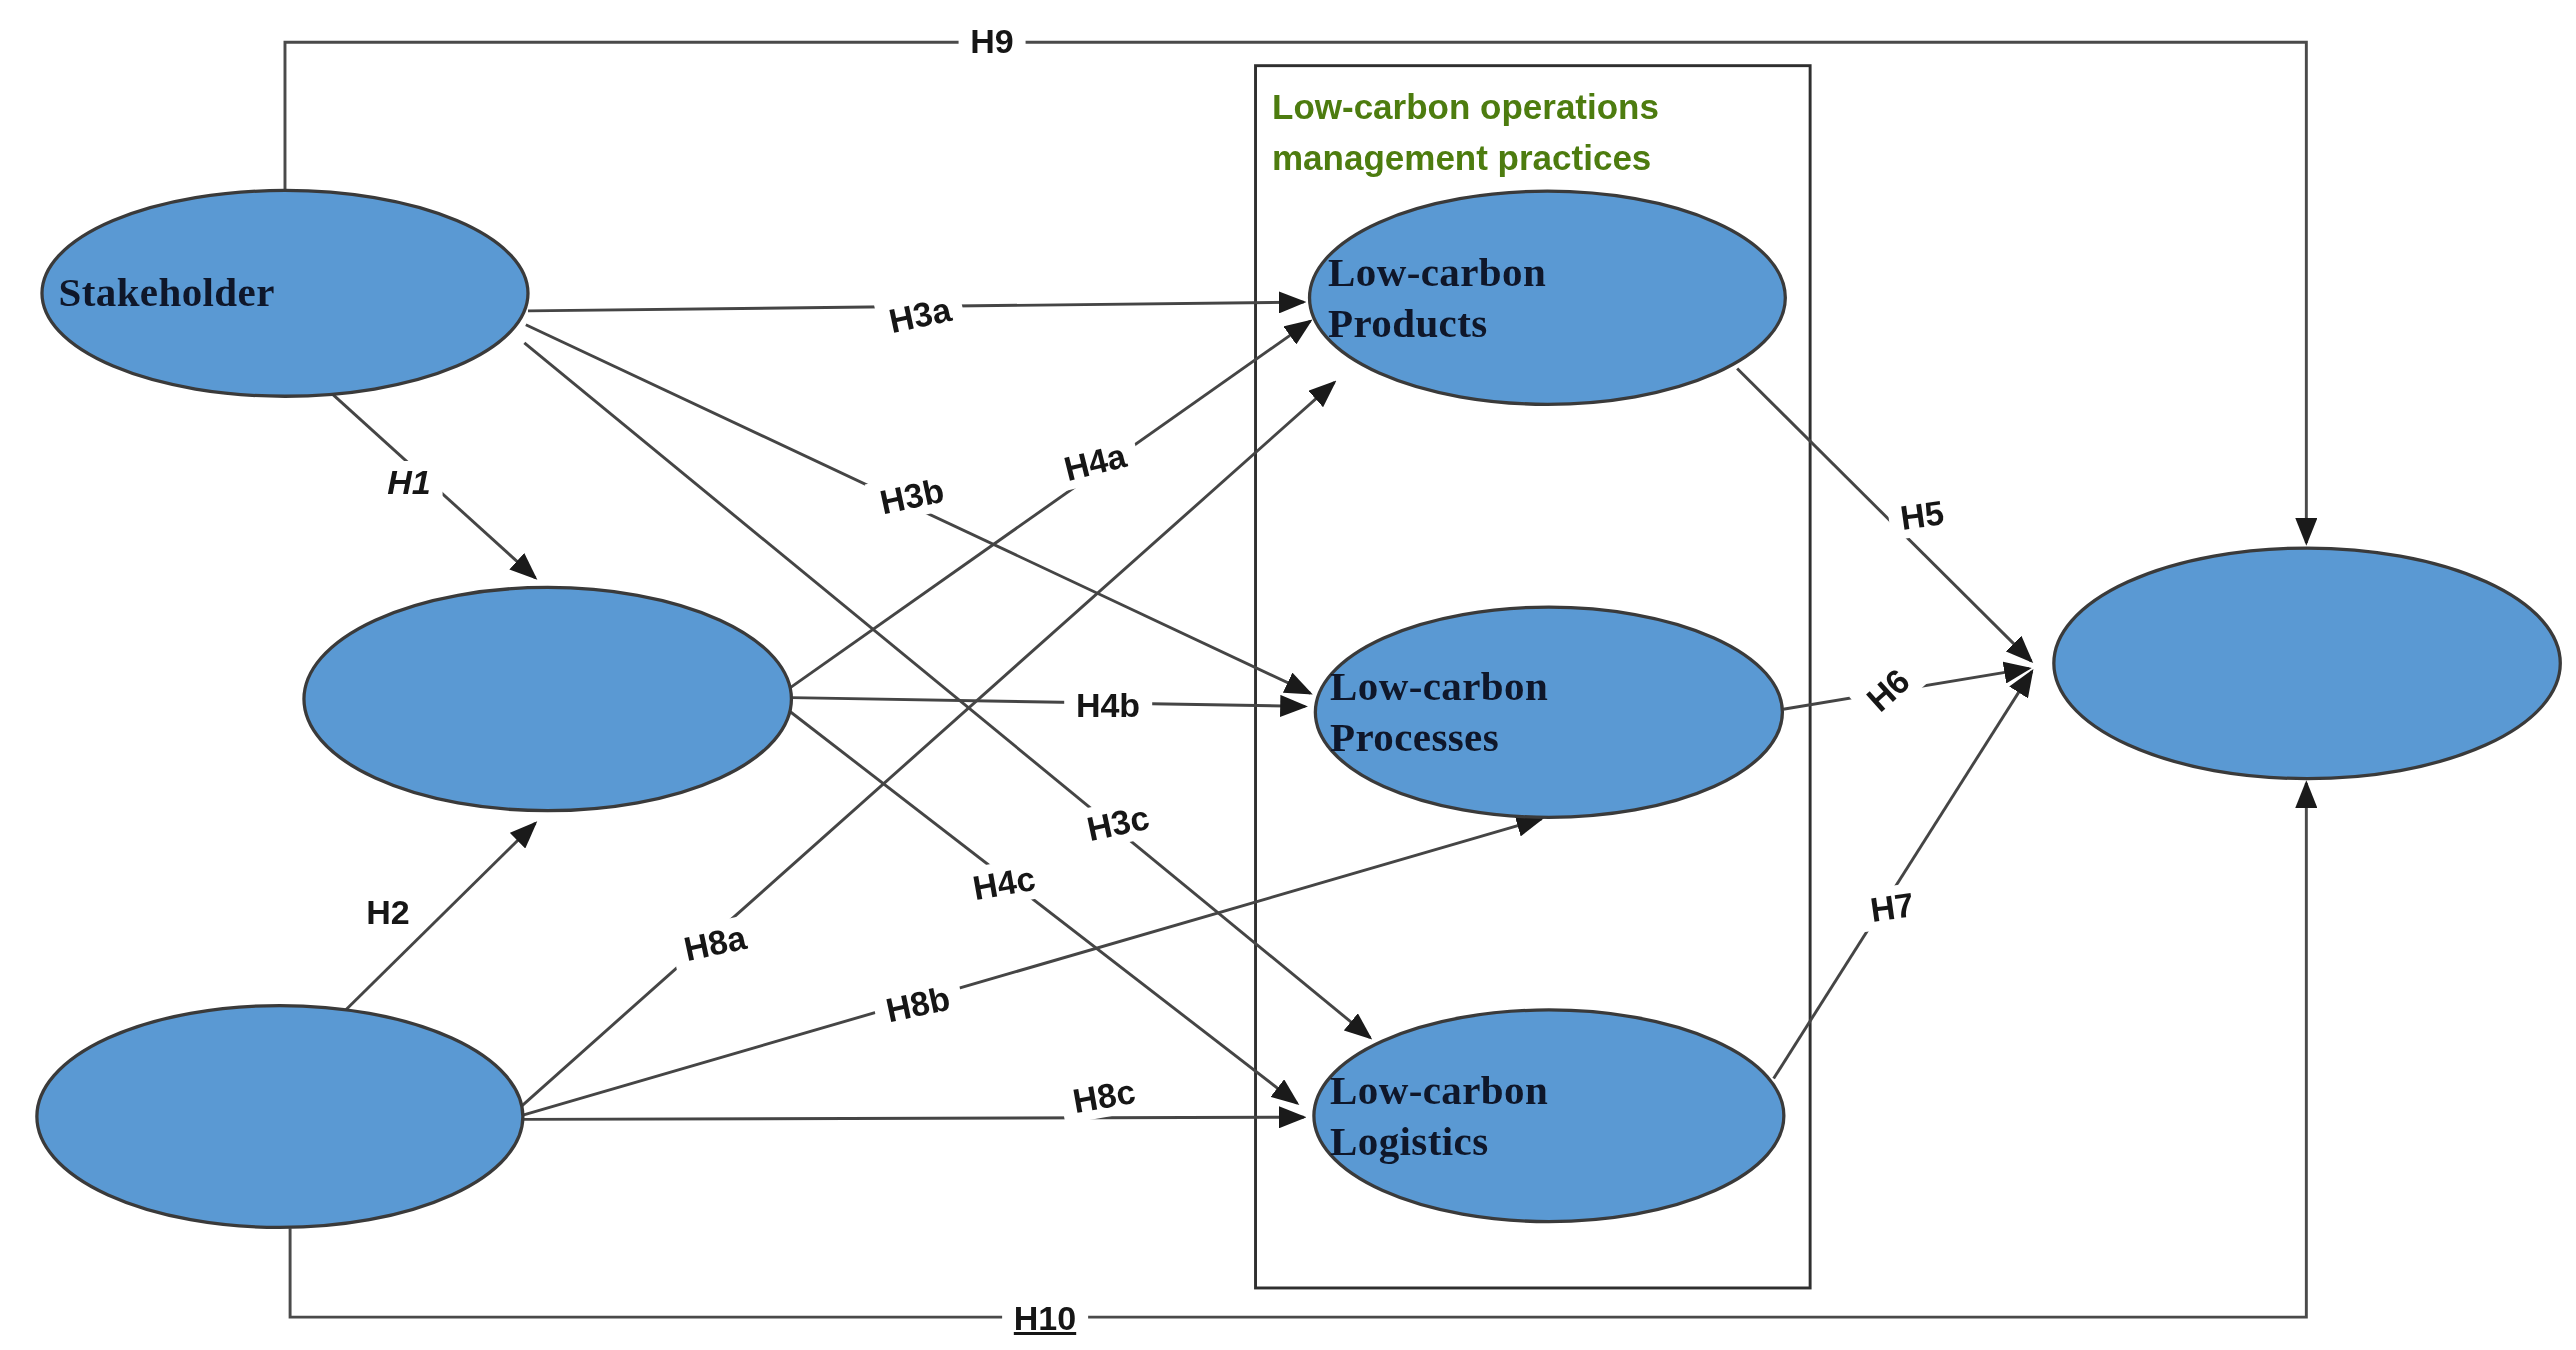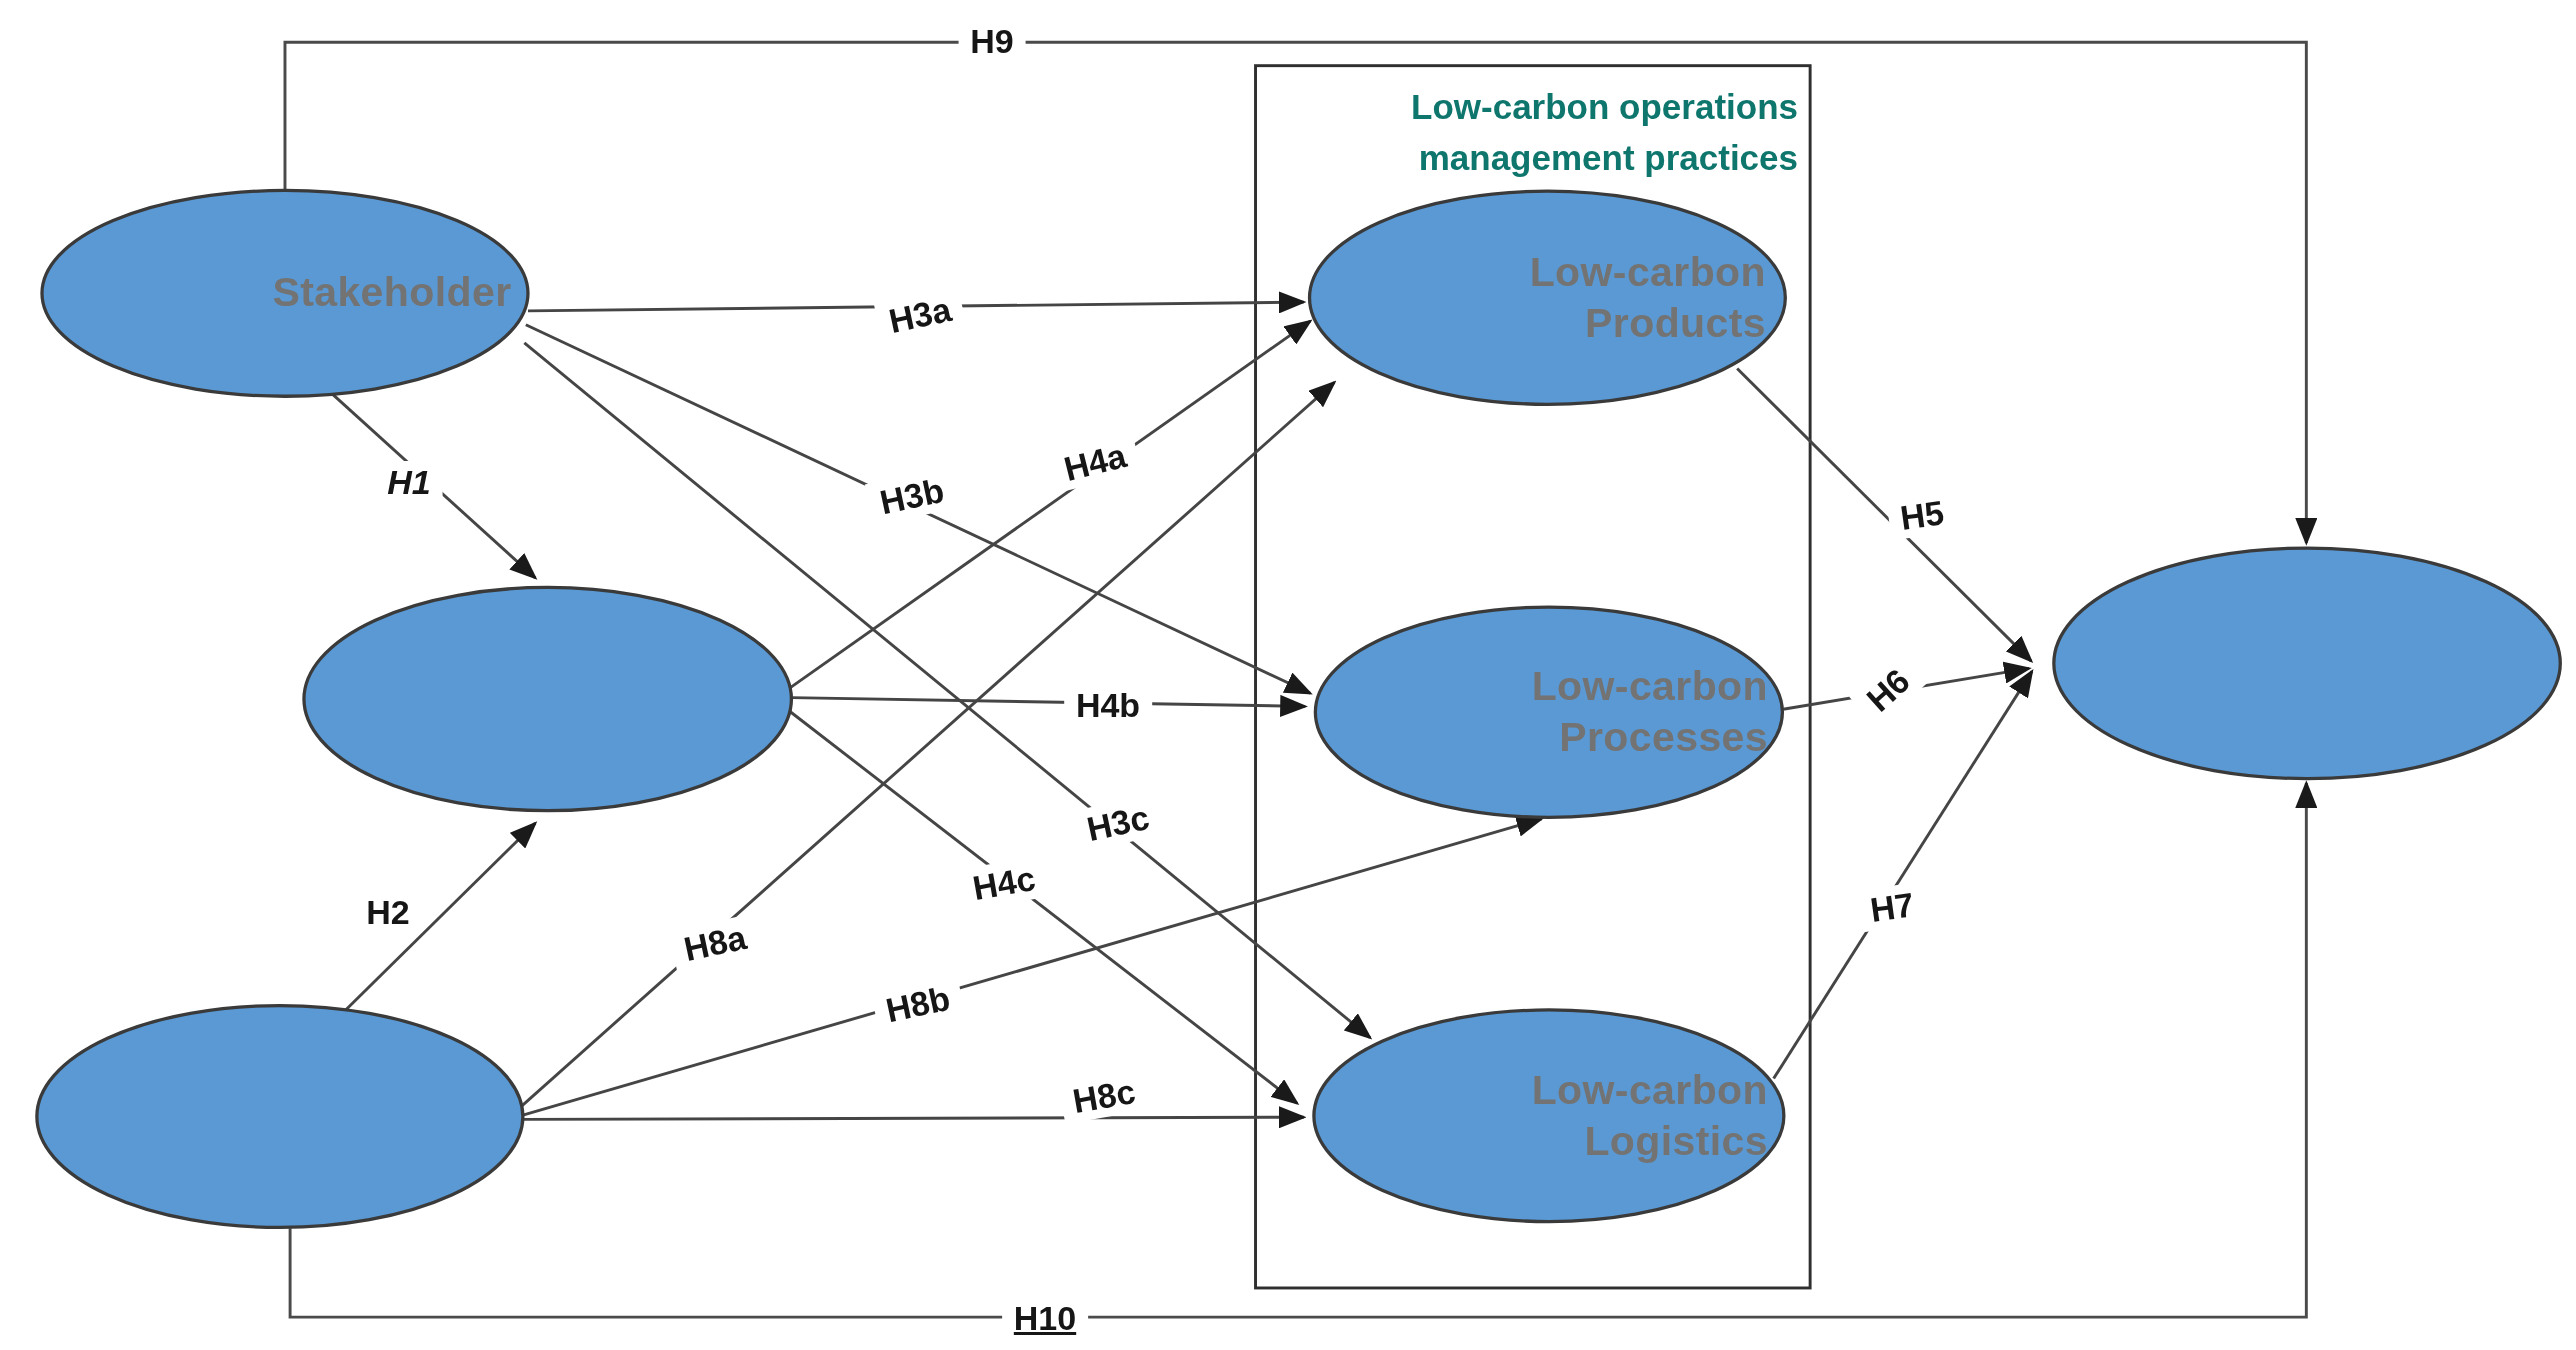--- a/index.html
+++ b/index.html
@@ -7,48 +7,49 @@
     position:relative;
     width:2576px;height:1350px;
     background:#ffffff;
     font-family:"Liberation Sans", sans-serif;
     overflow:hidden;
   }
   #edge-layer{position:absolute;left:0;top:0;width:100%;height:100%;}
   .node-label{
     position:absolute;
     transform:translate(-50%,-50%);
-    color:#737373;
+    color:#0f172a;
     font-size:41px;
     font-weight:bold;
     line-height:1.25;
-    text-align:right;
+    text-align:left;
     white-space:pre-line;
     letter-spacing:0.4px;
     pointer-events:none;
+    font-family:Liberation Serif, serif;
   }
   .hyp-label{
     position:absolute;
     transform:translate(-50%,-50%);
     background:#ffffff;
     color:#161616;
     font-size:34px;
     font-weight:bold;
     padding:1.5px 11.7px;
     white-space:nowrap;
     pointer-events:none;
   }
   .box-title{
     position:absolute;
     transform:translate(-50%,0);
-    color:#0f766e;
+    color:#4d7c0f;
     font-size:35px;
     font-weight:bold;
     line-height:1.45;
-    text-align:right;
+    text-align:left;
     white-space:pre-line;
   }
 </style>
 </head>
 <body>
 
 <div id="stage">
 
   <svg id="edge-layer" viewBox="0 0 3529 1850" width="2576" height="1350" xmlns="http://www.w3.org/2000/svg">
     <defs>

